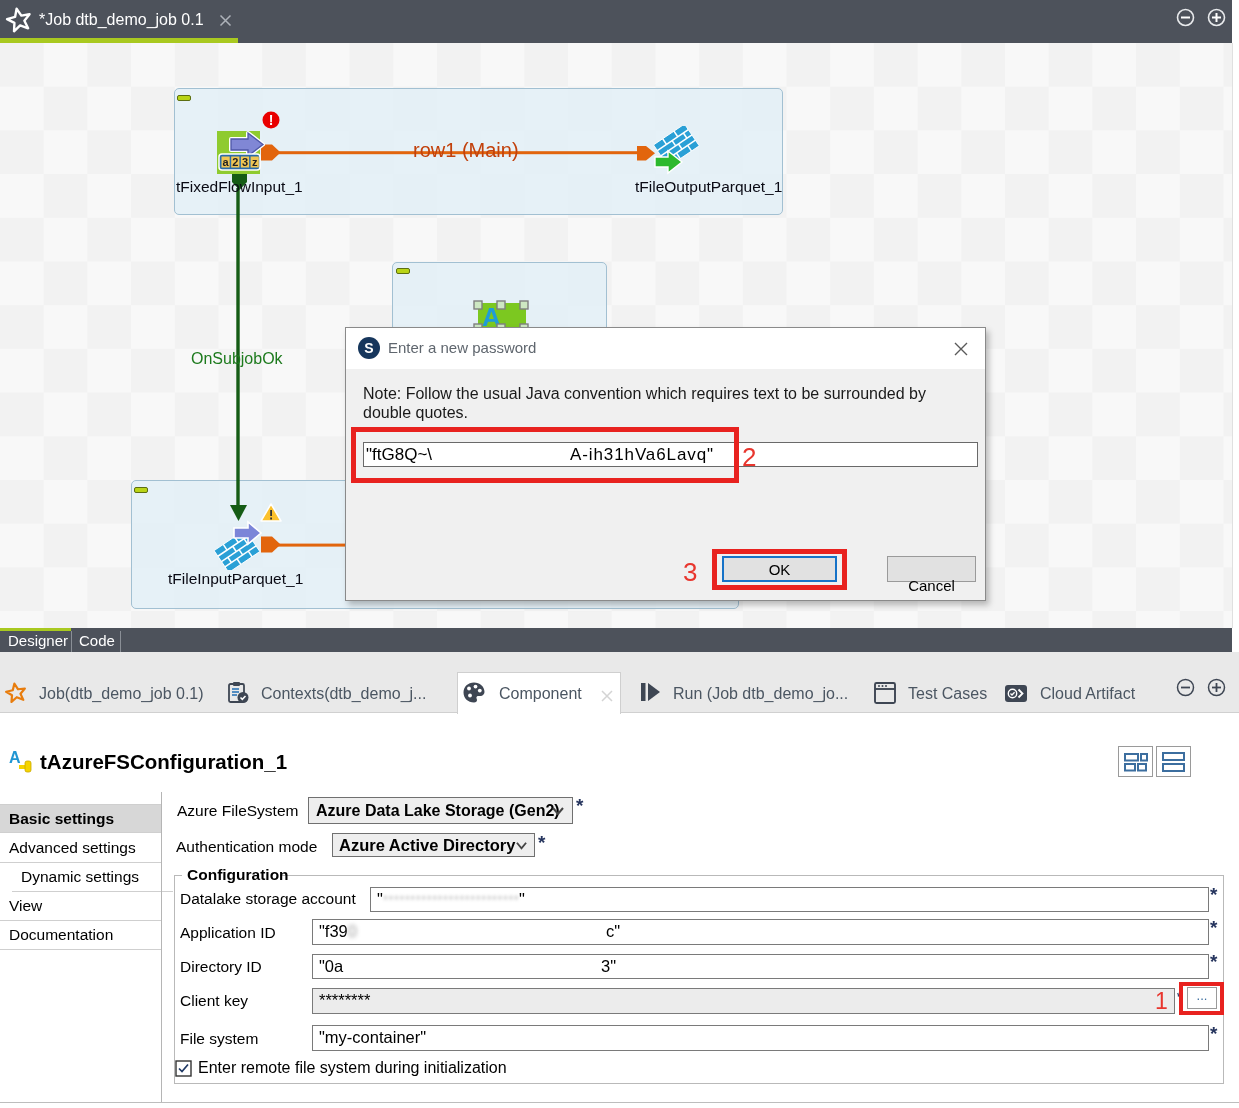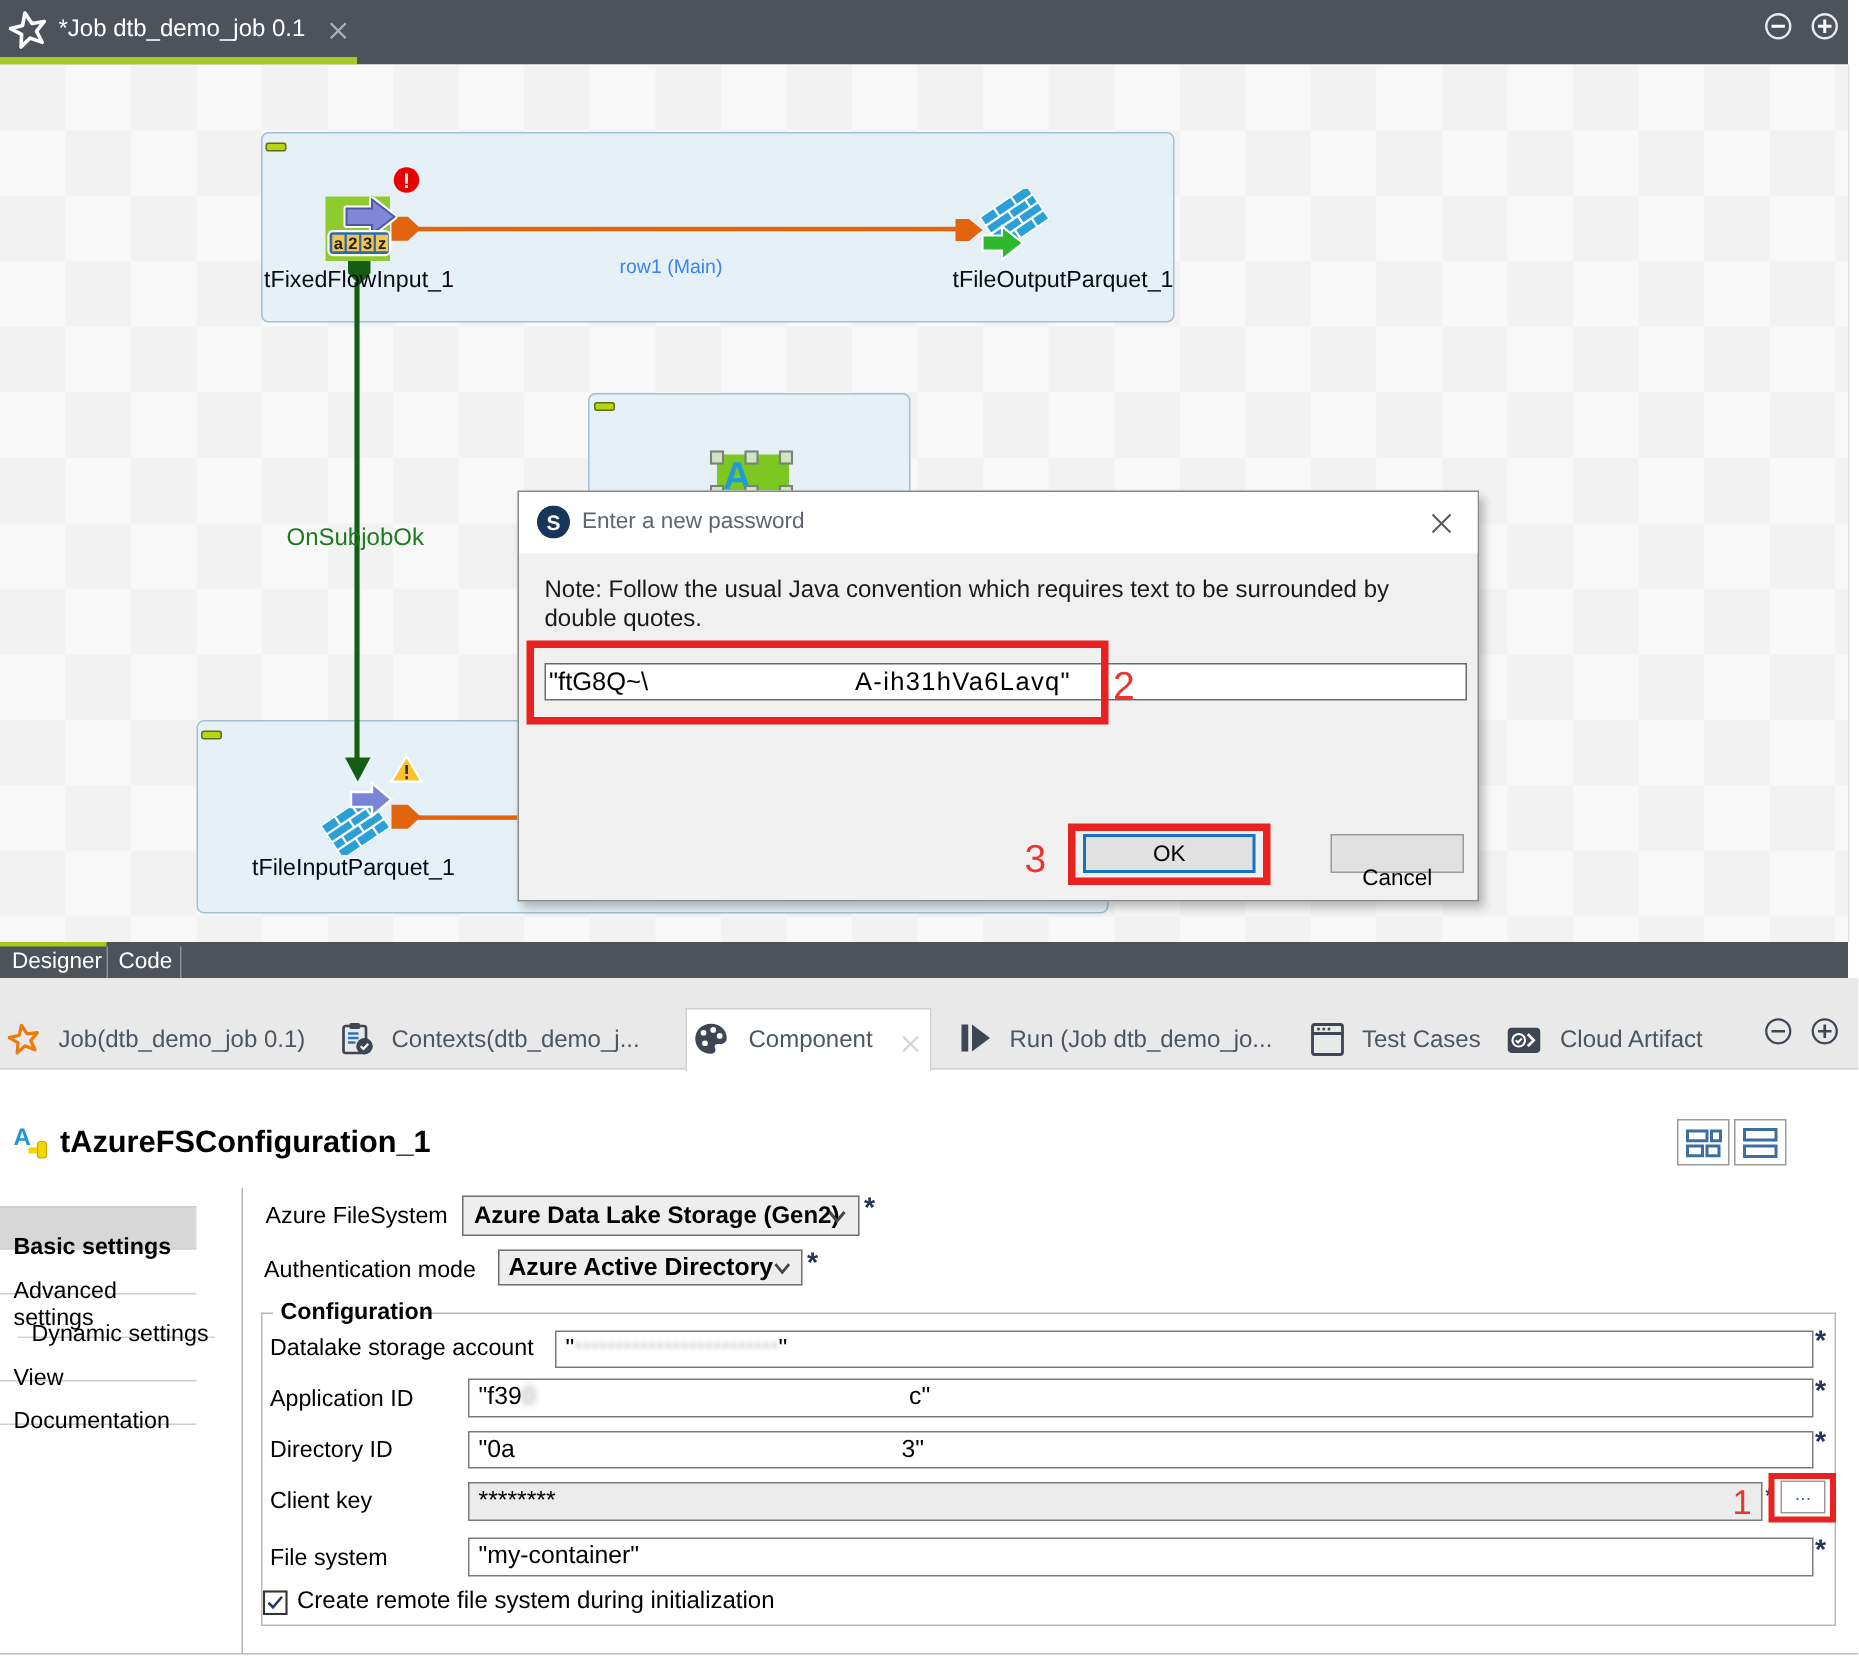--- a/index.html
+++ b/index.html
@@ -21,21 +21,21 @@
 .complabel { font-size:15.5px; color:#0a0a14; white-space:nowrap; }
 
 
 #desbar { left:0; top:628px; width:1232px; height:26px; background:#4d525b; }
 
 #strip { left:0; top:652px; width:1239px; height:61px; background:#e9e9e9; border-bottom:1px solid #d0d0d0; }
 .stab { position:absolute; font-size:16px; color:#4b5662; white-space:nowrap; }
 #comptab { left:457px; top:672px; width:164px; height:42px; background:#fff; border:1px solid #cfcfcf; border-bottom:none; }
 #ptitle { left:40px; top:750px; font-size:20.5px; font-weight:bold; color:#000; }
 .viewbtn { position:absolute; width:35px; height:31px; background:#fff; border:1px solid #9a9a9a; }
-.mrow { position:absolute; left:0; width:131px; height:29px; border-bottom:1px solid #cfcfcf; font-size:15.5px; color:#000; padding:18px 0 0 9px; }
+.mrow { position:absolute; left:0; width:161px; height:29px; border-bottom:1px solid #cfcfcf; font-size:15.5px; color:#000; padding:5px 0 0 9px; }
 #mline { left:161px; top:78px; width:1px; height:311px; background:#b5b5b5; }
 
 .flabel { position:absolute; font-size:15.5px; color:#000; white-space:nowrap; }
 .finput { position:absolute; background:#fff; border:1px solid #7a7a7a; font-size:16.5px; color:#000; padding:2px 0 0 6px; }
 .fdrop  { position:absolute; background:#eeeeee; border:1px solid #707070; font-size:16.5px; color:#000;font-weight:bold; }
 .ast { position:absolute; color:#26355e; font-size:19px; font-weight:bold; }
 .redbox { position:absolute; border:5px solid #e8221f; }
 .rednum { position:absolute; color:#e8362e; font-size:26px; }
 #botline { left:0; top:1102px; width:1239px; height:1px; background:#bdbdbd; }
 </style>
@@ -82,21 +82,21 @@
     <path d="M261 144.5 h11 l8.5 8 l-8.5 8 h-11 Z" fill="#e2650d"></path>
     <path d="M637 146 h9 l9 7.3 l-9 7.3 h-9 Z" fill="#e2650d"></path>
 
     <rect x="277" y="543.6" width="68" height="3" fill="#e2650d"></rect>
     <path d="M261 536.5 h11 l8.5 8 l-8.5 8 h-11 Z" fill="#e2650d"></path>
   </svg>
 
   <div class="abs complabel" style="left:176px;top:178px;">tFixedFlowInput_1</div>
   <div class="abs complabel" style="left:597px;top:178px;margin-left:38px;">tFileOutputParquet_1</div>
   <div class="abs complabel" style="left:168px;top:570px;">tFileInputParquet_1</div>
-  <div class="abs" style="left:413px;top:170px;font-size:13px;color:#3b82f6;">row1 (Main)</div>
+  <div class="abs" style="left:413px;top:139px;font-size:20px;color:#c2410c;">row1 (Main)</div>
   <div class="abs" style="left:191px;top:350px;font-size:16px;color:#1d7a1d;">OnSubjobOk</div>
 
   <svg class="abs" style="left:215px;top:110px" width="70" height="66" viewBox="0 0 70 66">
     <rect x="2" y="21" width="43" height="43" fill="#8fcb2f"></rect>
     <path d="M16 29 h17 v-6 l15 11.5 l-15 11.5 v-6 h-17 Z" fill="none" stroke="#ffffff" stroke-width="4" stroke-linejoin="round"></path>
     <path d="M16 29 h17 v-6 l15 11.5 l-15 11.5 v-6 h-17 Z" fill="#8087d5" stroke="#4d57a8" stroke-width="1.3"></path>
     <g>
       <rect x="4" y="44" width="41" height="16" rx="3" fill="#2b6ca8" stroke="#ffffff" stroke-width="1.5"></rect>
       <rect x="6.5" y="46.5" width="8.2" height="11" fill="#f0c553"></rect>
       <rect x="16.2" y="46.5" width="8.2" height="11" fill="#f0c553"></rect>
@@ -321,14 +321,14 @@
   <div class="abs redbox" style="left:1179px;top:982px;width:45px;height:33px;border-width:4px;"></div>
 
   <div class="abs flabel" style="left:180px;top:1030px;">File system</div>
   <div class="abs finput" style="left:312px;top:1025px;width:897px;height:26px;">"my-container"</div>
   <div class="abs ast" style="left:1210px;top:1023px;">*</div>
 
   <svg class="abs" style="left:175px;top:1060px" width="17" height="17" viewBox="0 0 17 17">
     <rect x="1" y="1" width="15" height="15" fill="#fff" stroke="#333" stroke-width="1.4"></rect>
     <path d="M4 8.5 L7 11.5 L13 4.5" stroke="#1f3864" stroke-width="1.7" fill="none"></path>
   </svg>
-  <div class="abs flabel" style="left:198px;top:1059px;font-size:16px;">Create remote file system during initialization</div>
+  <div class="abs flabel" style="left:198px;top:1059px;font-size:16px;">Enter remote file system during initialization</div>
 </div>
 
 </body></html>

